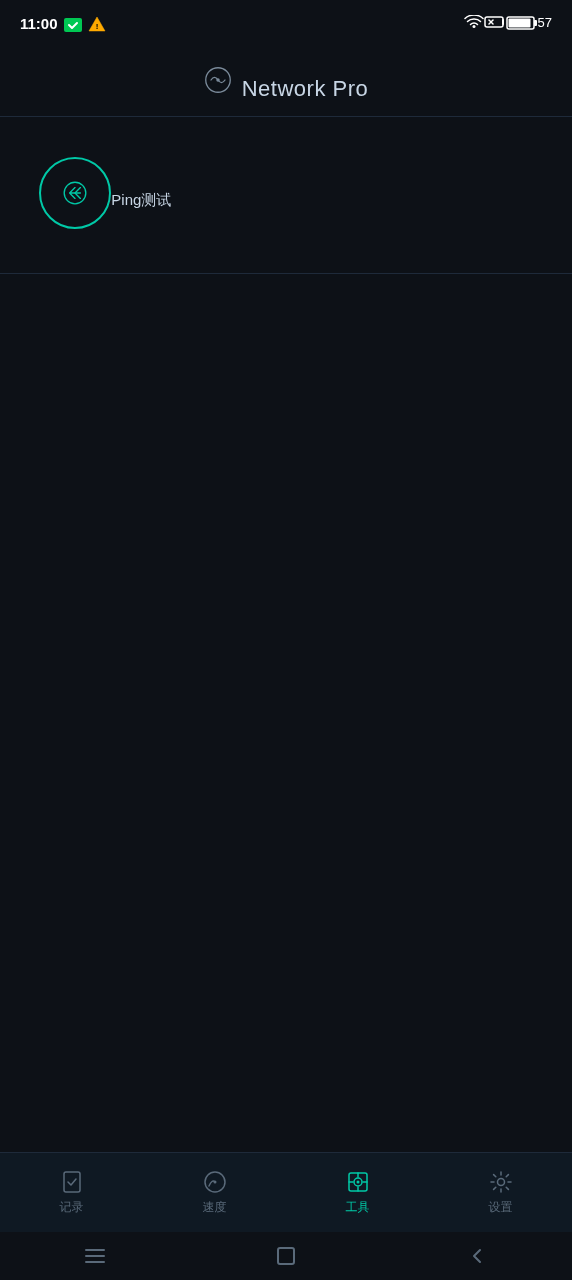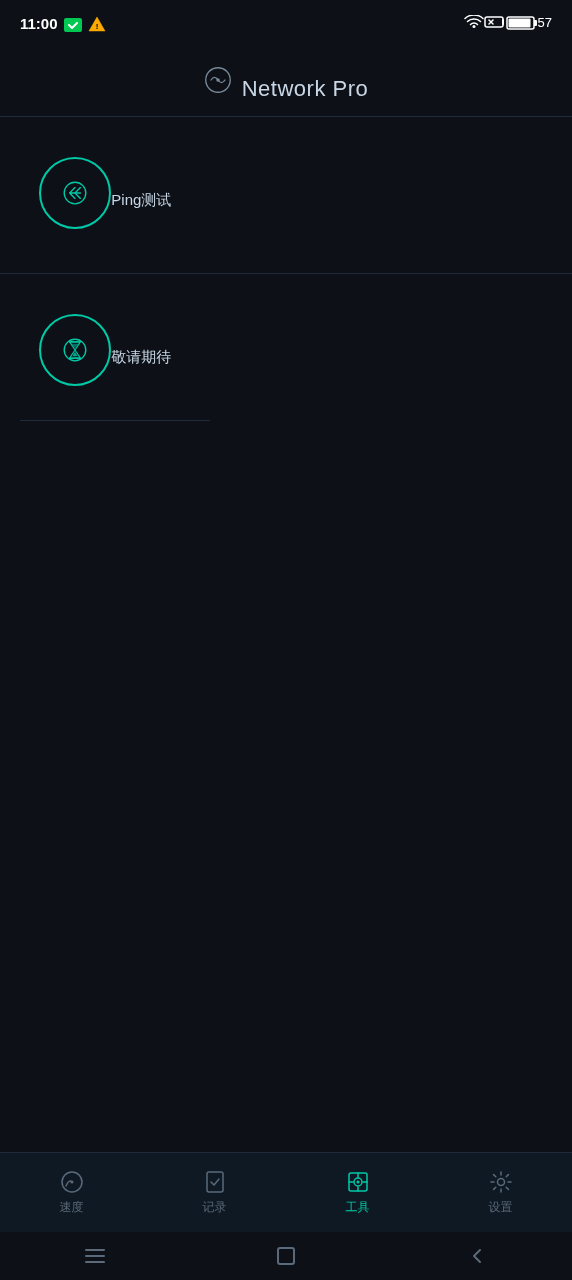--- a/index.html
+++ b/index.html
@@ -268,64 +268,40 @@
           </svg>
         </div>
         <span class="tool-label">Ping测试</span>
       </div>
 
 
 
     </div>
   </div>
 
-  <div class="section-single">
-    <div class="grid-1">
-
-      <div class="tool-item">
-        <div class="tool-icon-circle">
-          <svg class="icon-svg" viewBox="0 0 40 40" fill="none">
-            <circle cx="20" cy="20" r="12" stroke="#00c9a7" stroke-width="1.5" fill="none"></circle>
-
-            <path d="M14 11 h12 L20 20 L26 29 H14 L20 20 L14 11z" stroke="#00c9a7" stroke-width="1.2" fill="none" stroke-linejoin="round"></path>
-            <line x1="14" y1="11" x2="26" y2="11" stroke="#00c9a7" stroke-width="1.5" stroke-linecap="round"></line>
-            <line x1="14" y1="29" x2="26" y2="29" stroke="#00c9a7" stroke-width="1.5" stroke-linecap="round"></line>
-
-            <path d="M15.5 13 L24.5 13 L20 18z" fill="#00c9a7" opacity="0.5"></path>
-
-            <path d="M17 27 L23 27 L20 22z" fill="#00c9a7" opacity="0.8"></path>
-          </svg>
-        </div>
-        <span class="tool-label">敬请期待</span>
-      </div>
-
-    </div>
-
-    <div style="width: 190px; height: 1px; background: #1e2a3a; margin-top: 10px;"></div>
-  </div>
 
 </div>
 
 <div class="bottom-nav">
+
+  <div class="nav-item">
+    <svg width="26" height="26" viewBox="0 0 26 26" fill="none">
+      <rect x="5" y="3" width="16" height="20" rx="2" stroke="#5a6a7a" stroke-width="1.5" fill="none"></rect>
+      <polyline points="9,13 12,16 17,10" stroke="#5a6a7a" stroke-width="1.5" stroke-linecap="round" stroke-linejoin="round" fill="none"></polyline>
+    </svg>
+    <span class="nav-label">记录</span>
+  </div>
 
   <div class="nav-item">
     <svg width="26" height="26" viewBox="0 0 26 26" fill="none">
       <circle cx="13" cy="13" r="10" stroke="#5a6a7a" stroke-width="1.5" fill="none"></circle>
       <path d="M7 17 Q10 10 13 13" stroke="#5a6a7a" stroke-width="1.5" stroke-linecap="round" fill="none"></path>
       <circle cx="13" cy="13" r="1.5" fill="#5a6a7a"></circle>
     </svg>
     <span class="nav-label">速度</span>
-  </div>
-
-  <div class="nav-item">
-    <svg width="26" height="26" viewBox="0 0 26 26" fill="none">
-      <rect x="5" y="3" width="16" height="20" rx="2" stroke="#5a6a7a" stroke-width="1.5" fill="none"></rect>
-      <polyline points="9,13 12,16 17,10" stroke="#5a6a7a" stroke-width="1.5" stroke-linecap="round" stroke-linejoin="round" fill="none"></polyline>
-    </svg>
-    <span class="nav-label">记录</span>
   </div>
 
   <div class="nav-item active">
     <svg width="26" height="26" viewBox="0 0 26 26" fill="none">
       <rect x="4" y="4" width="18" height="18" rx="2" stroke="#00c9a7" stroke-width="1.5" fill="none"></rect>
       <circle cx="13" cy="13" r="4" stroke="#00c9a7" stroke-width="1.5" fill="none"></circle>
       <circle cx="13" cy="13" r="1.5" fill="#00c9a7"></circle>
       <line x1="13" y1="4" x2="13" y2="8" stroke="#00c9a7" stroke-width="1.5" stroke-linecap="round"></line>
       <line x1="13" y1="18" x2="13" y2="22" stroke="#00c9a7" stroke-width="1.5" stroke-linecap="round"></line>
       <line x1="4" y1="13" x2="8" y2="13" stroke="#00c9a7" stroke-width="1.5" stroke-linecap="round"></line>

